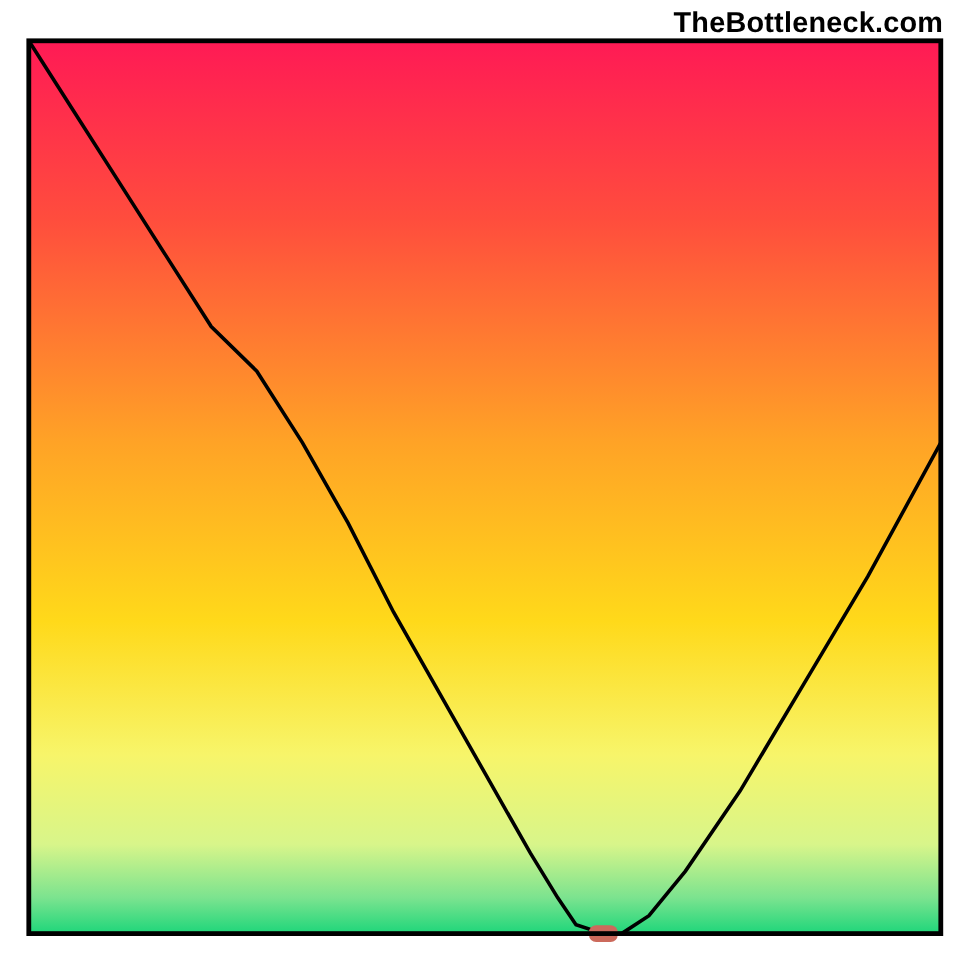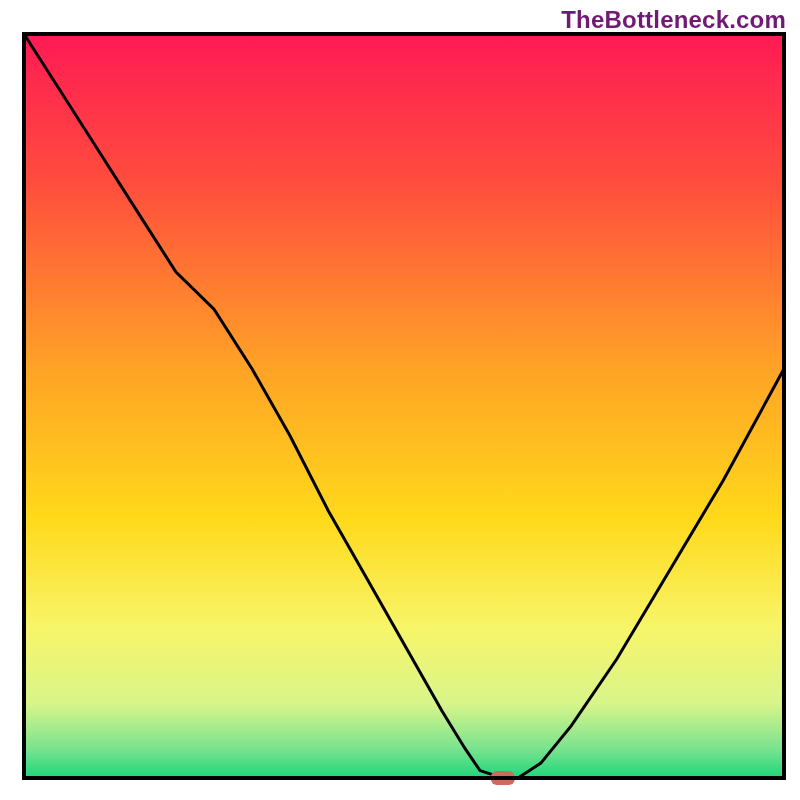--- a/index.html
+++ b/index.html
@@ -14,21 +14,21 @@
     position: relative;
     width: 800px;
     height: 800px;
   }
   .watermark {
     position: absolute;
     top: 6px;
     right: 14px;
     font-size: 24px;
     font-weight: 600;
-    color: #701a75;
+    color: #000000;
     letter-spacing: 0.2px;
   }
   svg {
     position: absolute;
     top: 0;
     left: 0;
   }
 </style>
 </head>
 <body>

